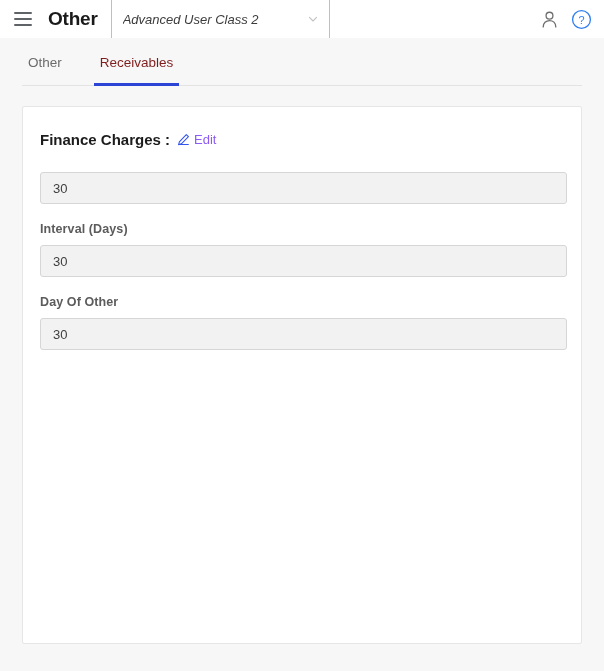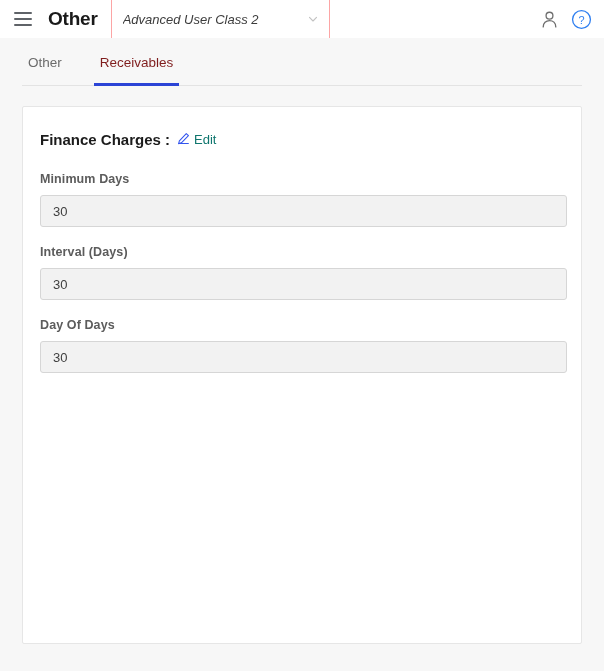--- a/index.html
+++ b/index.html
@@ -150,23 +150,23 @@
     margin-bottom: 24px;
   }
   .card-title {
     font-size: 15px;
     font-weight: bold;
     color: #1c1c1c;
     white-space: nowrap;
   }
   .edit-link {
     display: inline-flex;
-    align-items: flex-start;
+    align-items: center;
     margin-left: 7px;
-    color: #0f766e;
+    color: #8b5cf6;
     font-size: 13px;
     cursor: pointer;
     text-decoration: none;
   }
   .pencil-icon {
     width: 13px;
     height: 13px;
     margin-right: 4px;
     flex: 0 0 auto;
   }
@@ -253,30 +253,29 @@
       <a class="edit-link">
         <svg class="pencil-icon" viewBox="0 0 16 16">
           <path d="M11.4 1.9 L14.1 4.6 L5.4 13.3 L2.0 14.3 L2.9 10.9 Z" fill="none" stroke="#3355ee" stroke-width="1.3" stroke-linejoin="round"></path>
           <path d="M2.2 14.1 L14.0 14.1" fill="none" stroke="#3355ee" stroke-width="1.3" stroke-linecap="round"></path>
         </svg>
         <span>Edit</span>
       </a>
     </div>
 
     <div class="field">
-      <label class="field-label">Minimum Days</label>
       <div class="field-input">30</div>
     </div>
 
     <div class="field">
       <label class="field-label">Interval (Days)</label>
       <div class="field-input">30</div>
     </div>
 
     <div class="field">
-      <label class="field-label">Day Of Days</label>
+      <label class="field-label">Day Of Other</label>
       <div class="field-input">30</div>
     </div>
 
 
 
   </div>
 </div>
 
 </body></html>

